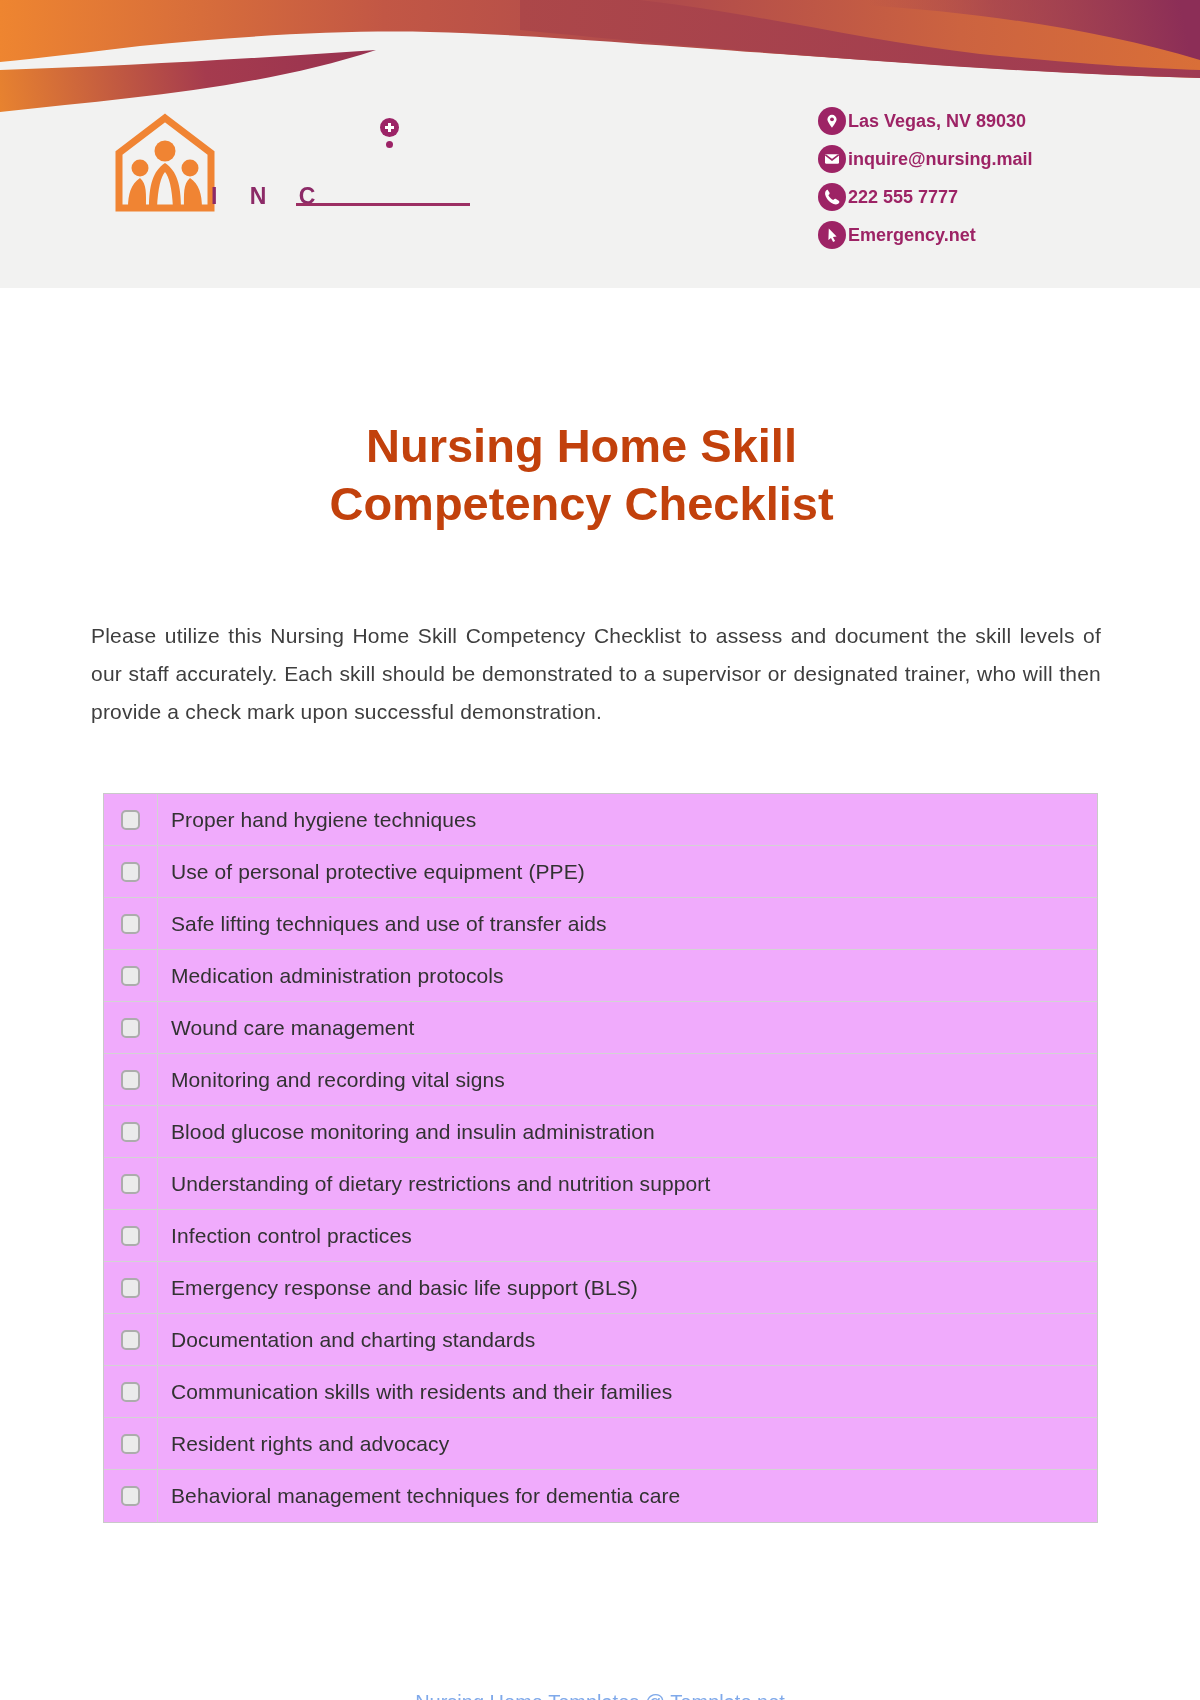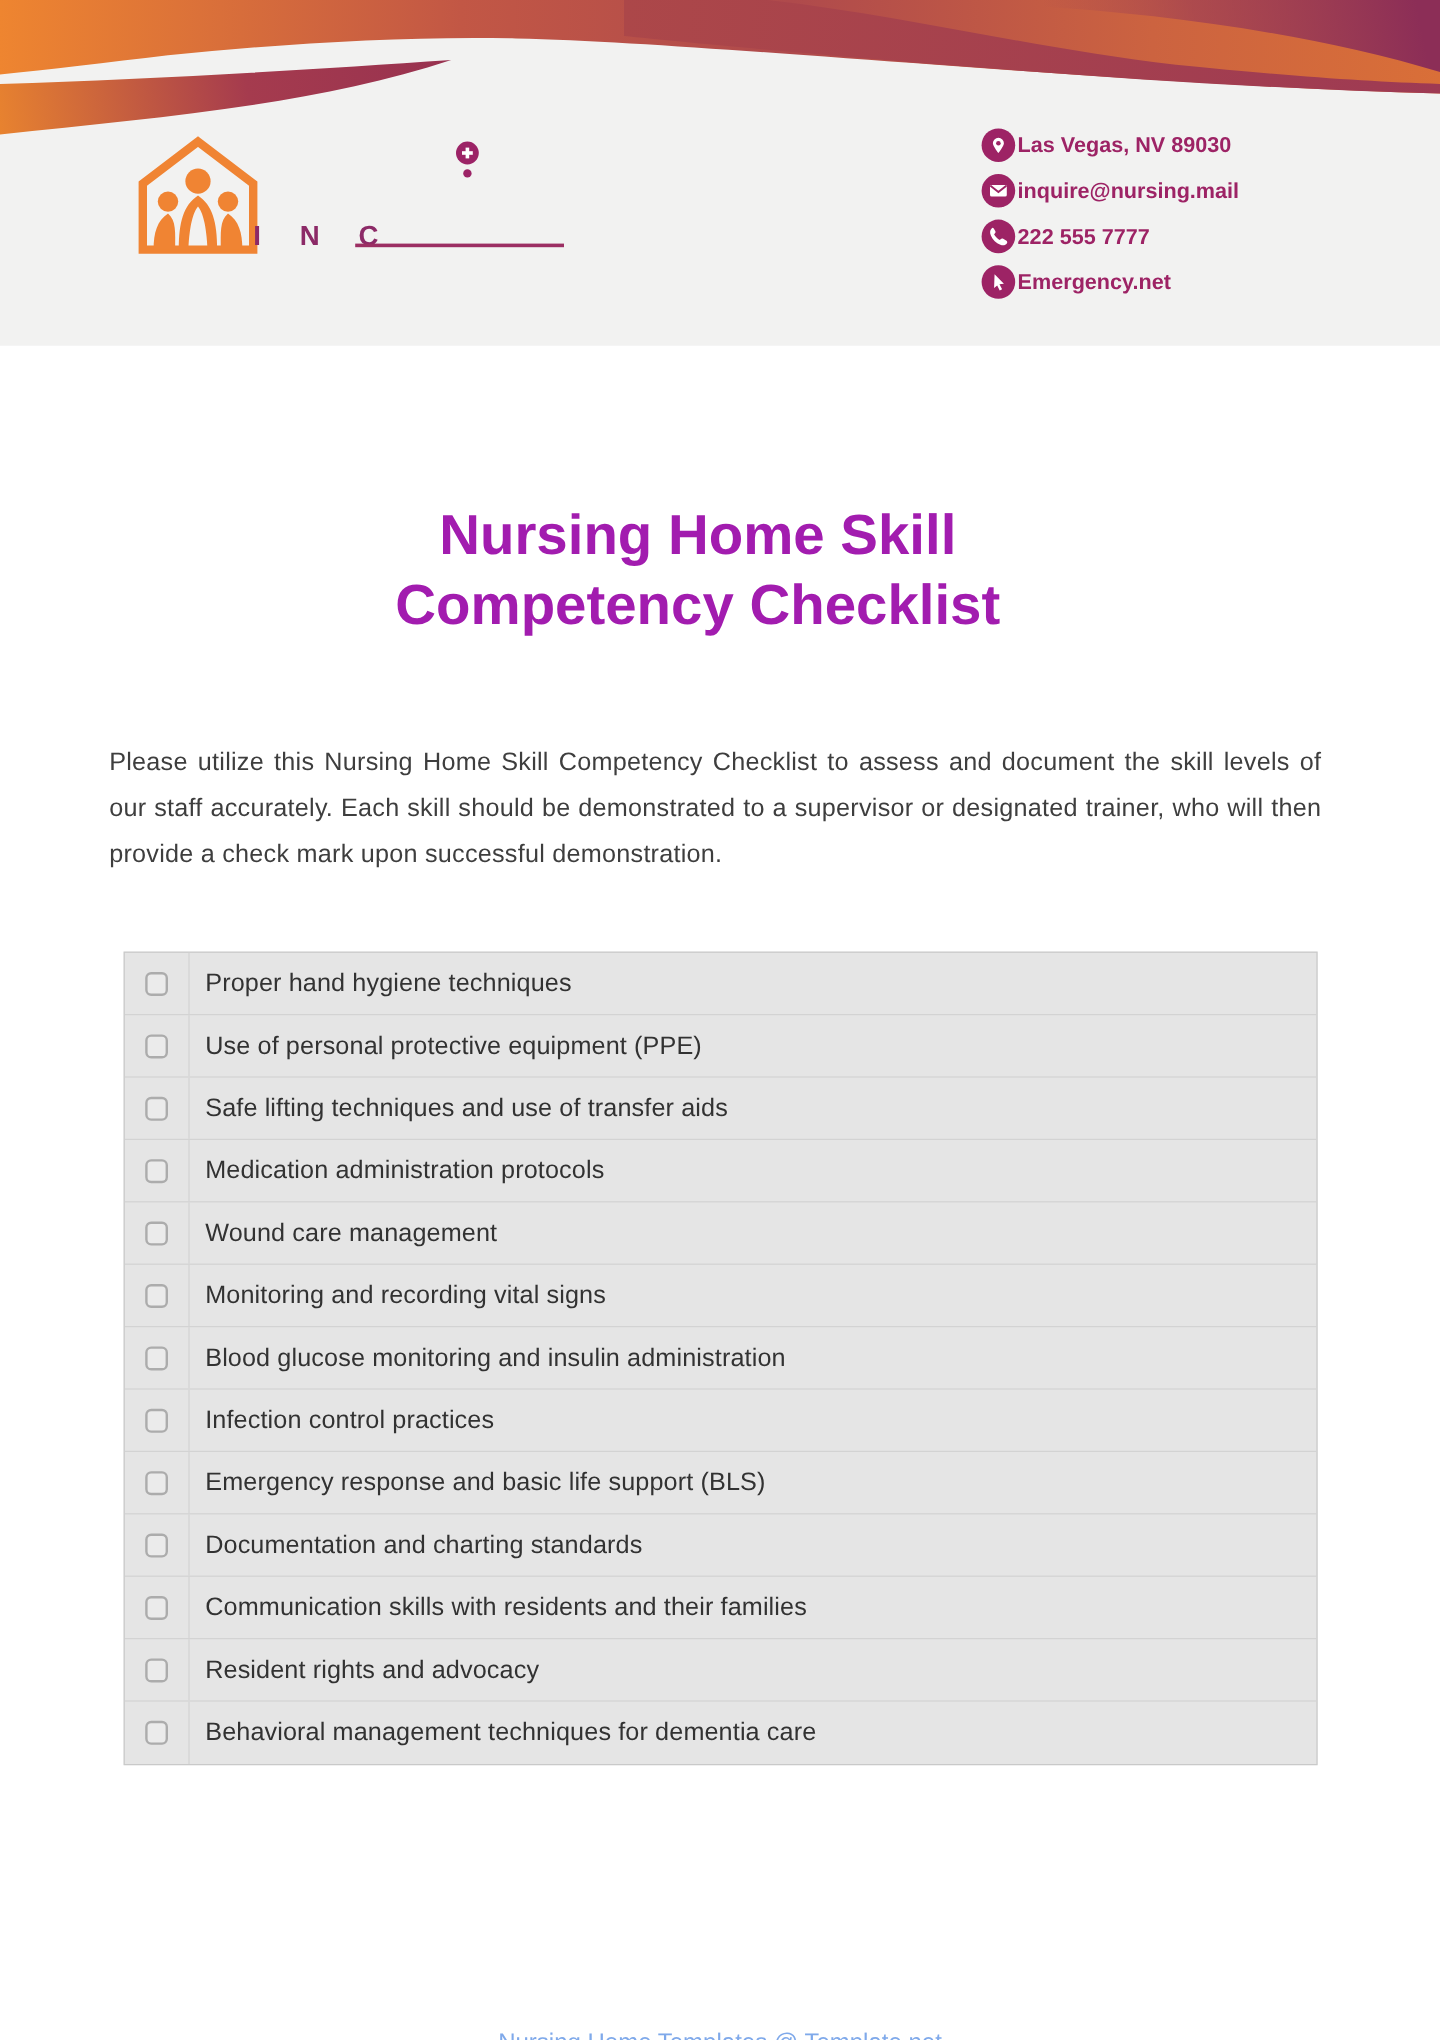--- a/index.html
+++ b/index.html
@@ -35,30 +35,30 @@
   .contact .bubble{
     width:28px;height:28px;border-radius:50%;background:#9D2365;flex:0 0 28px;
     display:flex;align-items:center;justify-content:center;
   }
   .contact .ctext{
     font-size:18px;font-weight:600;color:#9D2365;line-height:28px;white-space:nowrap;
   }
   
   .doc-title{
     position:absolute;top:417px;left:0;width:1163px;text-align:center;
-    font-size:47px;font-weight:bold;color:#a21caf;line-height:58px;
+    font-size:47px;font-weight:bold;color:#c2410c;line-height:58px;
   }
   .intro{
     position:absolute;top:596px;left:91px;width:1010px;
     font-size:21px;line-height:38px;color:#3E3E3E;text-align:justify;letter-spacing:0.2px;
   }
   
   .checklist{
     position:absolute;top:793px;left:103px;width:995px;
-    border:1px solid #C9C9C9;background:#e5e5e5;box-sizing:border-box;
+    border:1px solid #C9C9C9;background:#f0abfc;box-sizing:border-box;
   }
   .row{display:flex;height:52px;border-bottom:1px solid #D3D3D3;box-sizing:border-box;}
   .row:last-child{border-bottom:none;}
   .cb-cell{
     width:54px;flex:0 0 54px;border-right:1px solid #D3D3D3;
     display:flex;align-items:center;justify-content:center;box-sizing:border-box;
   }
   .checkbox{
     width:19px;height:20px;border-radius:5px;background:#EBEBEB;
     border:2px solid #ACACAC;box-sizing:border-box;
@@ -222,20 +222,26 @@
       <div class="label-cell">Monitoring and recording vital signs</div>
     </div>
 
     <div class="row">
       <div class="cb-cell">
         <span class="checkbox"></span>
       </div>
       <div class="label-cell">Blood glucose monitoring and insulin administration</div>
     </div>
 
+    <div class="row">
+      <div class="cb-cell">
+        <span class="checkbox"></span>
+      </div>
+      <div class="label-cell">Understanding of dietary restrictions and nutrition support</div>
+    </div>
 
     <div class="row">
       <div class="cb-cell">
         <span class="checkbox"></span>
       </div>
       <div class="label-cell">Infection control practices</div>
     </div>
 
     <div class="row">
       <div class="cb-cell">

